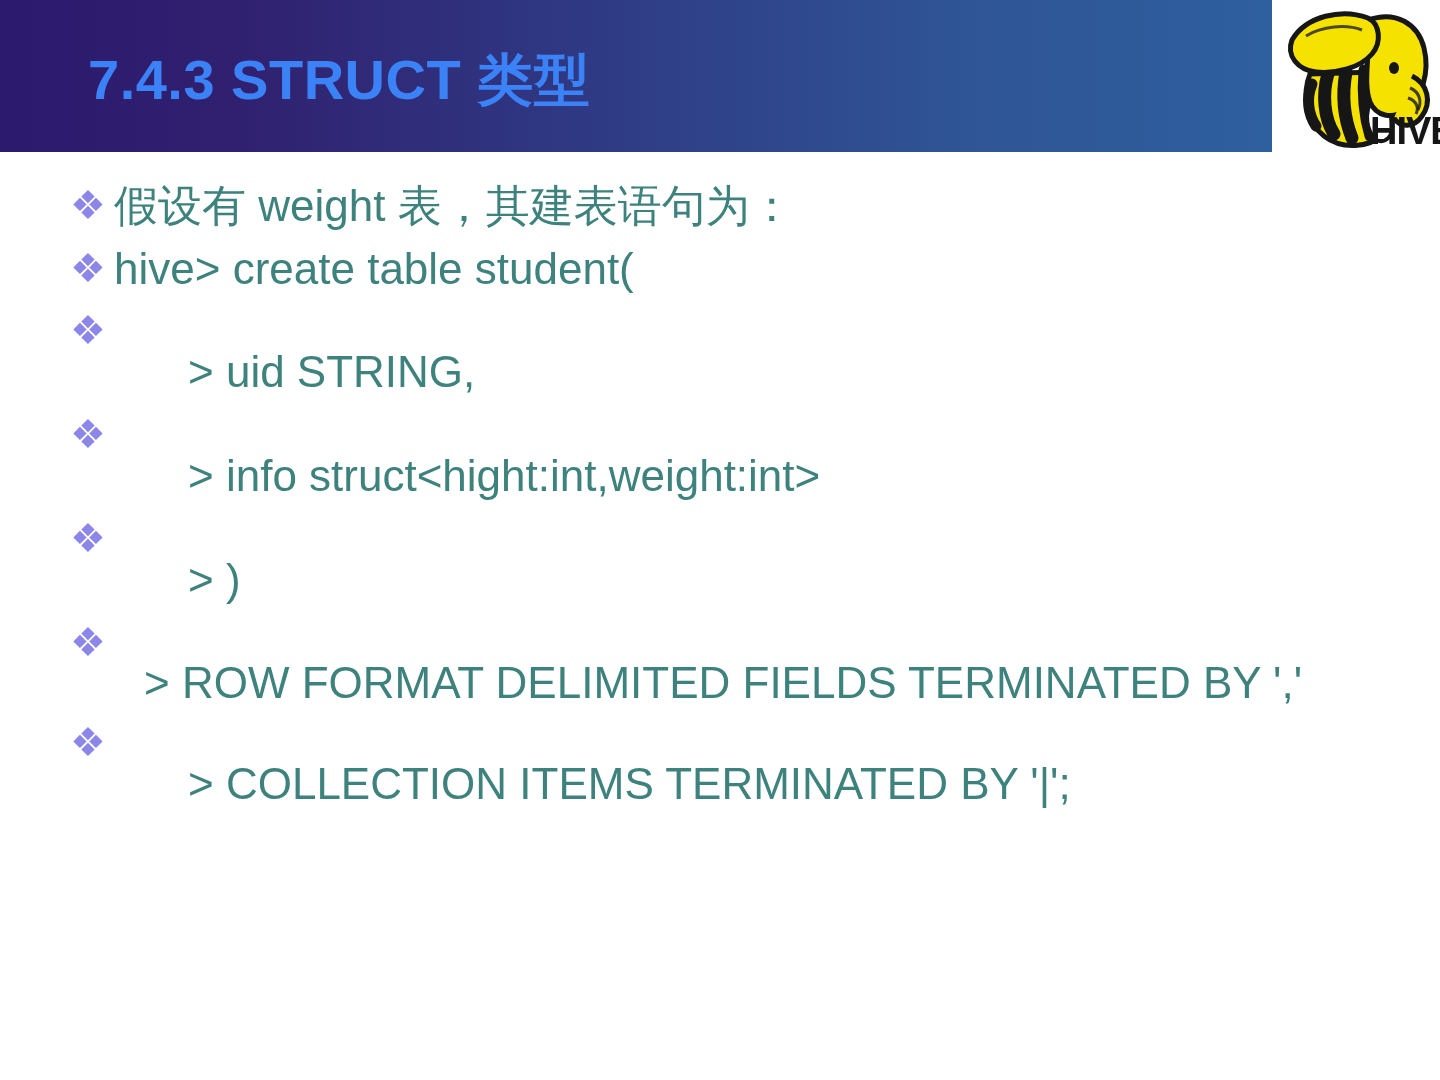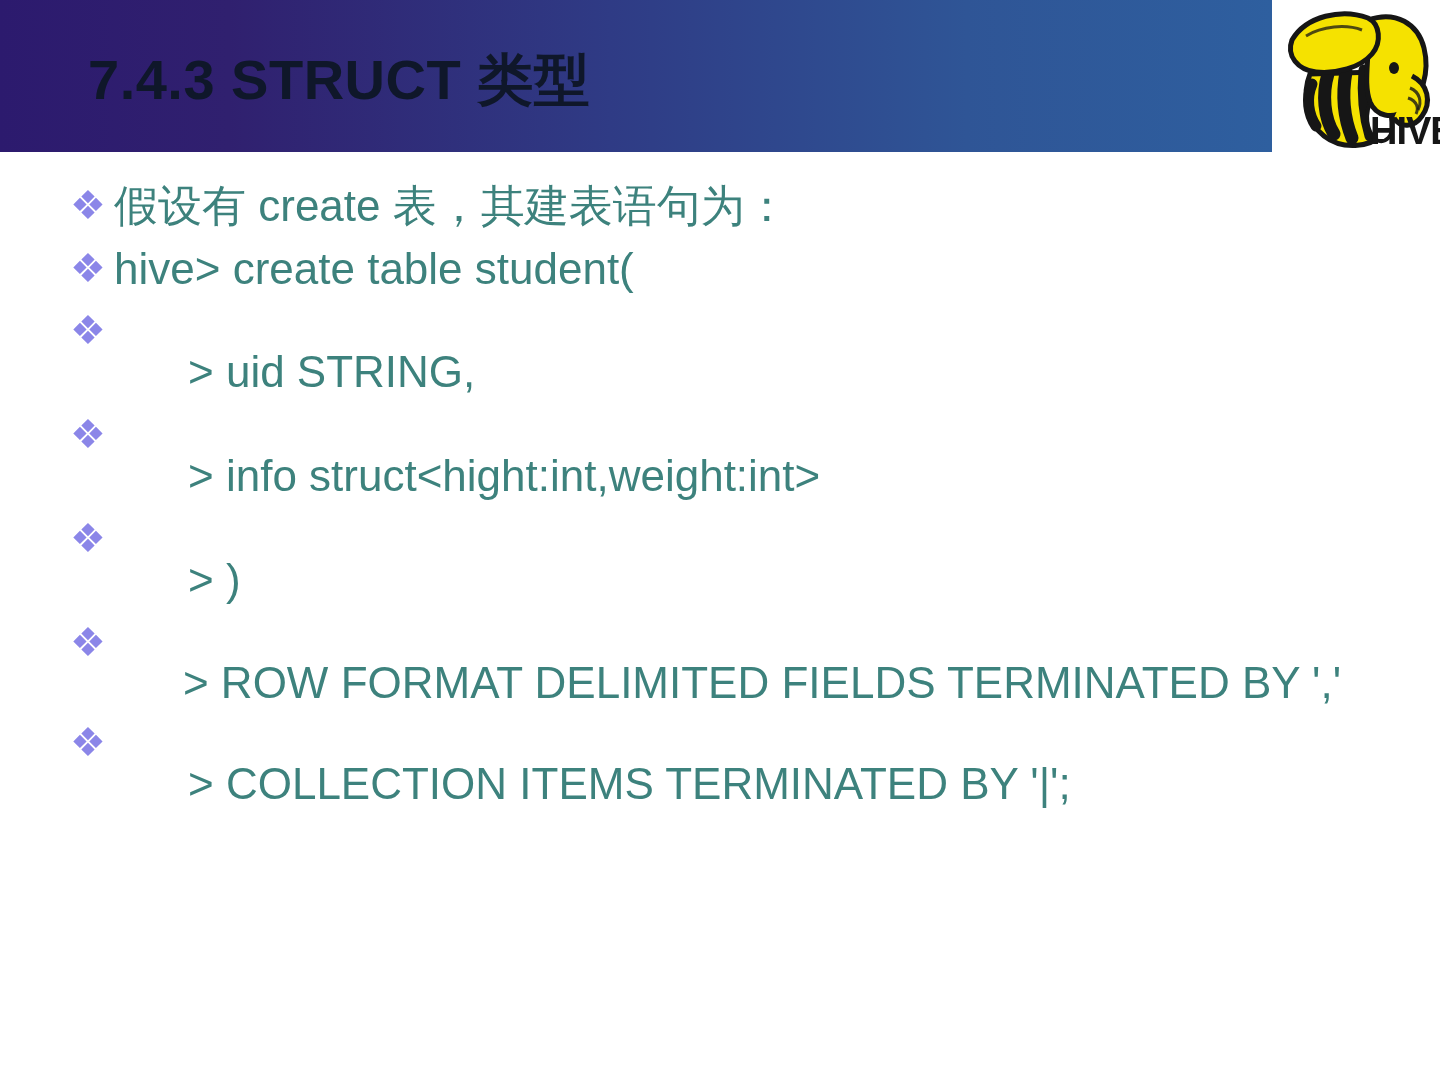--- a/index.html
+++ b/index.html
@@ -23,21 +23,21 @@
     width: 1272px;
     height: 152px;
     background: linear-gradient(to right, #2c1a6e 0%, #30206f 18%, #2f3b85 48%, #2f5596 76%, #2e5f9f 100%);
   }
   #slide-title {
     position: absolute;
     left: 88px;
     top: 52px;
     font-size: 56px;
     font-weight: bold;
-    color: #0f172a;
+    color: #3b82f6;
     letter-spacing: 0.5px;
     white-space: nowrap;
     line-height: 1.0;
   }
 
   
   #hive-logo {
     position: absolute;
     left: 1272px;
     top: 2px;
@@ -75,21 +75,20 @@
   .bullet-text {
     flex: 1 1 auto;
     padding-right: 60px;
   }
   .indent .bullet-text {
     text-indent: 74px;
     margin-top: 41px;
   }
   .wrap-hang .bullet-text {
     margin-left: -44px;
-    text-align: center;
   }
   .line-tight { line-height: 1.30; }
 </style>
 </head>
 <body>
 
 <div id="header-band"></div>
 
 <div id="slide-title">7.4.3 STRUCT 类型</div>
 
@@ -118,21 +117,21 @@
     <path d="M136 96 C145 99 147 106 144 112" fill="none" stroke="#161616" stroke-width="3" opacity="0.8"></path>
 
     <text x="98" y="142" font-family="'Liberation Sans', sans-serif" font-size="38" font-weight="bold" fill="#161616" letter-spacing="-1">HIVE</text>
   </svg>
 </div>
 
 <div id="content-body">
 
   <div class="bullet-line">
     <span class="bullet-mark">❖</span>
-    <span class="bullet-text">假设有 create 表，其建表语句为：</span>
+    <span class="bullet-text">假设有 weight 表，其建表语句为：</span>
   </div>
 
   <div class="bullet-line">
     <span class="bullet-mark">❖</span>
     <span class="bullet-text">hive&gt; create table student(</span>
   </div>
 
   <div class="bullet-line indent">
     <span class="bullet-mark">❖</span>
     <span class="bullet-text">&gt; uid STRING,</span>

